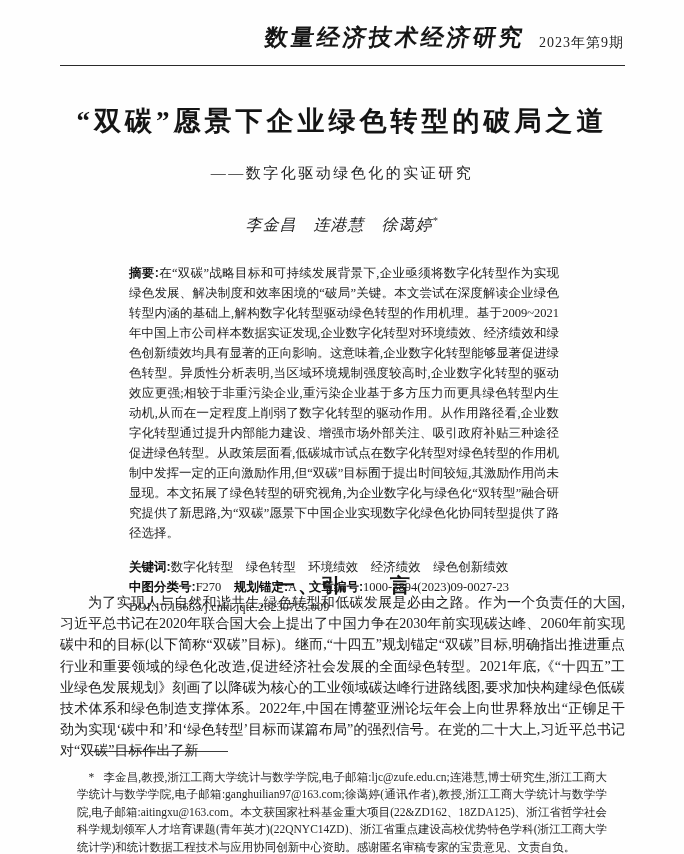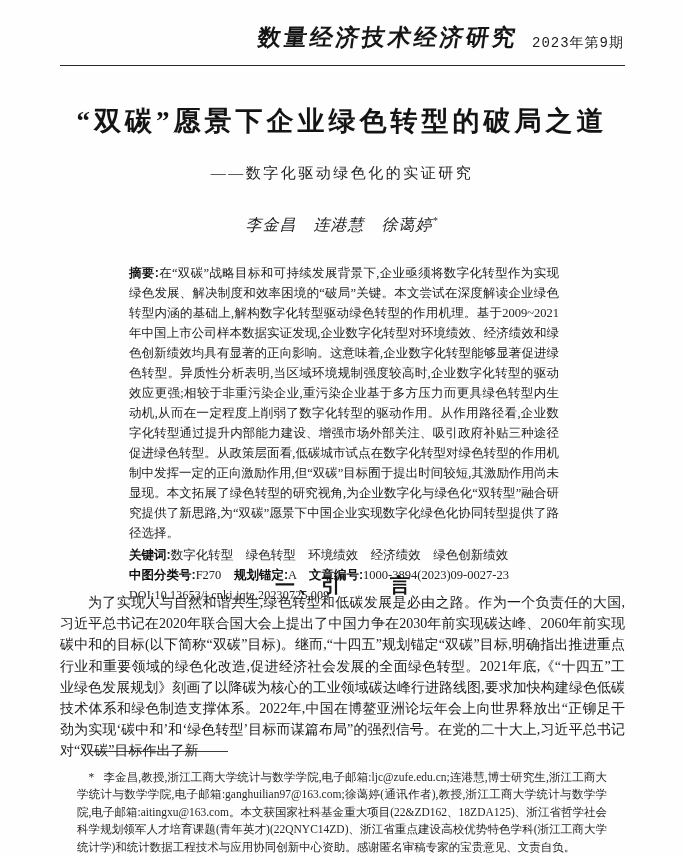--- a/index.html
+++ b/index.html
@@ -11,21 +11,21 @@
   }
   
   .header-row{
     position:absolute;top:22px;left:60px;right:60px;
     display:flex;justify-content:flex-end;align-items:flex-end;gap:14px;
   }
   .journal-name{
     font-size:23px;font-weight:700;letter-spacing:3px;
     transform:skewX(-8deg);white-space:nowrap;color:#161616;
   }
-  .journal-issue{font-size:14px;letter-spacing:1px;padding-bottom:1px;white-space:nowrap;font-family:Liberation Mono, monospace;}
+  .journal-issue{font-size:14px;letter-spacing:1px;padding-bottom:1px;white-space:nowrap;}
   .header-rule{
     position:absolute;top:65px;left:60px;right:59px;
     border-top:1.6px solid #2a2a2a;height:0;
   }
   
   .title{
     position:absolute;top:103px;left:0;right:0;text-align:center;
     font-size:27px;font-weight:700;letter-spacing:4px;color:#141414;
   }
   .subtitle{
@@ -36,21 +36,21 @@
     position:absolute;top:215px;left:0;right:0;text-align:center;
     font-size:16px;letter-spacing:1px;color:#1e1e1e;font-style:italic;
   }
   .authors sup{font-size:10px;vertical-align:super;}
   
   .abstract-block{
     position:absolute;top:263px;left:129px;width:430px;
     font-size:12.5px;line-height:20px;text-align:justify;color:#222;
   }
   .lbl{font-family:Liberation Sans, sans-serif;font-weight:700;color:#111;}
-  .kw-line{margin-top:2px;line-height:20px;}
+  .kw-line{margin-top:14px;line-height:20px;}
   .meta-line{line-height:20px;}
   .doi-line{line-height:20px;font-size:12px;letter-spacing:.2px;}
   
   .section-heading{
     position:absolute;top:572px;left:4px;right:0;text-align:center;
     font-family:Liberation Mono, monospace;
     font-size:20px;font-weight:700;letter-spacing:3px;color:#151515;
   }
   
   .body-text{

